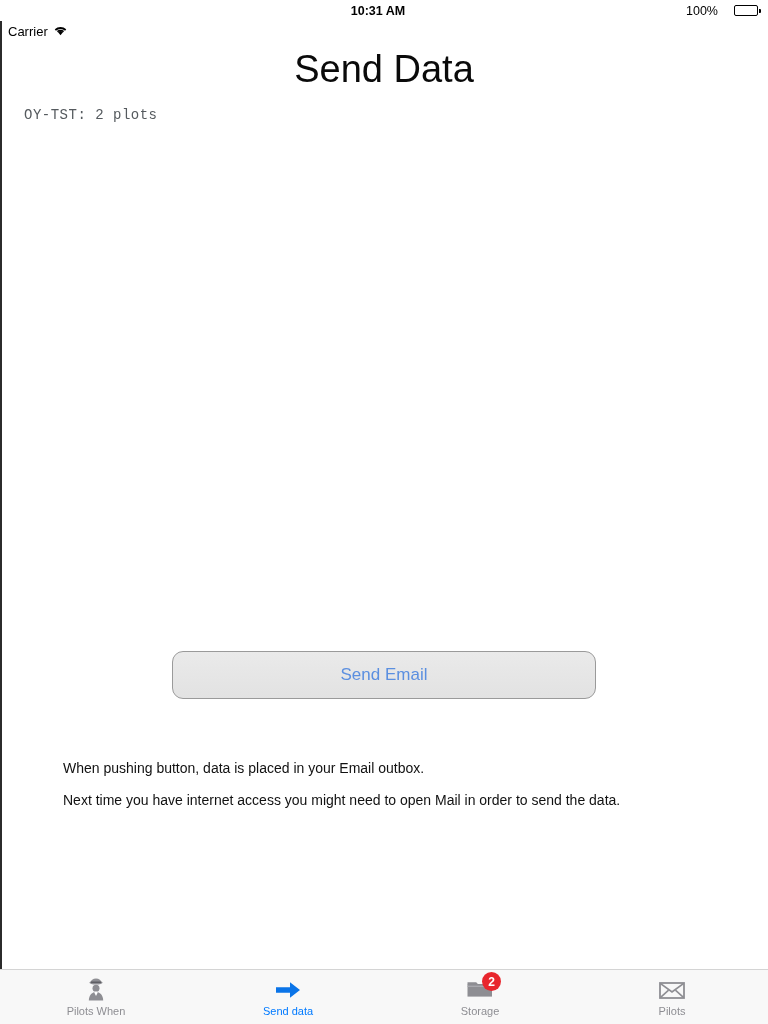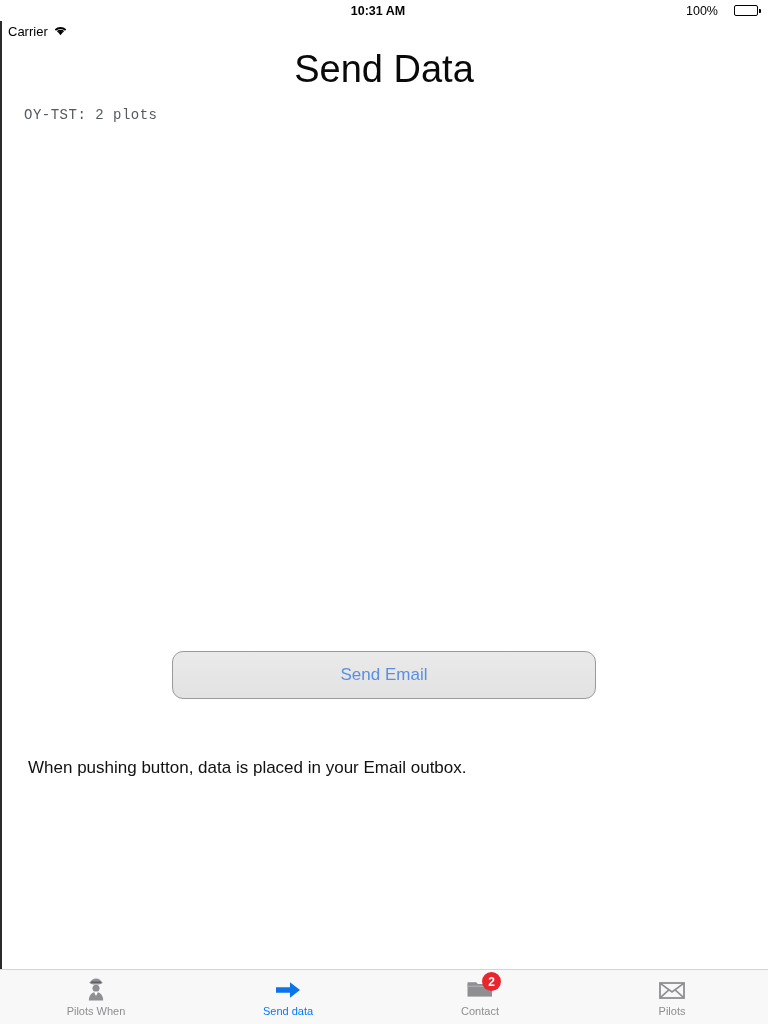--- a/index.html
+++ b/index.html
@@ -121,24 +121,25 @@
     text-align: center;
   }
 
   
   .info-block {
     position: absolute;
     left: 28px; top: 752px;
     width: 716px;
   }
   .info-line {
-    font-size: 17px;
+    font-size: 14px;
     color: #111;
     line-height: 32px;
     white-space: nowrap;
+    margin-left: 35px;
   }
 
   
   .tab-bar {
     position: absolute;
     left: 0; bottom: 0;
     width: 768px; height: 55px;
     background: #f8f8f8;
     border-top: 1px solid #d4d4d4;
     display: flex;
@@ -220,20 +221,21 @@
   <div class="page-title">Send Data</div>
 
   <div class="plot-count">OY-TST: 2 plots</div>
 
   <div class="send-email-btn">
     <span>Send Email</span>
   </div>
 
   <div class="info-block">
     <div class="info-line">When pushing button, data is placed in your Email outbox.</div>
+    <div class="info-line">Next time you have internet access you might need to open Mail in order to send the data.</div>
   </div>
 
   <div class="tab-bar">
 
 
     <div class="tab-item">
       <span class="tab-icon">
         <svg width="26" height="26" viewBox="0 0 26 26">
           <ellipse cx="13" cy="5.6" rx="6.6" ry="2.0" fill="#8e8e93"></ellipse>
           <path d="M7.6 5.2 a5.4 3.6 0 0 1 10.8 0 Z" fill="#8e8e93"></path>
@@ -257,21 +259,21 @@
 
     <div class="tab-item">
       <span class="tab-icon">
         <svg width="30" height="24" viewBox="0 0 30 24">
           <path d="M2.5 6.6 L2.5 4.2 L11.2 4.2 L13.4 6.6 Z" fill="#8e8e93"></path>
           <path d="M2.5 6.0 L27.0 6.0 L27.0 18.6 L2.5 18.6 Z" fill="#8e8e93"></path>
           <path d="M2.5 7.6 L27.0 7.6 L27.0 9.0 L2.5 9.0 Z" fill="#a9a9ae"></path>
         </svg>
         <span class="badge">2</span>
       </span>
-      <span class="tab-label">Contact</span>
+      <span class="tab-label">Storage</span>
     </div>
 
     <div class="tab-item">
       <span class="tab-icon">
         <svg width="30" height="22" viewBox="0 0 30 22">
           <rect x="3" y="4" width="24" height="15" fill="none" stroke="#8e8e93" stroke-width="1.8"></rect>
           <path d="M3.6 4.6 L15 13.0 L26.4 4.6" fill="none" stroke="#8e8e93" stroke-width="1.8"></path>
           <path d="M3.6 18.4 L11.6 11.2 M26.4 18.4 L18.4 11.2" fill="none" stroke="#8e8e93" stroke-width="1.6"></path>
         </svg>
       </span>

